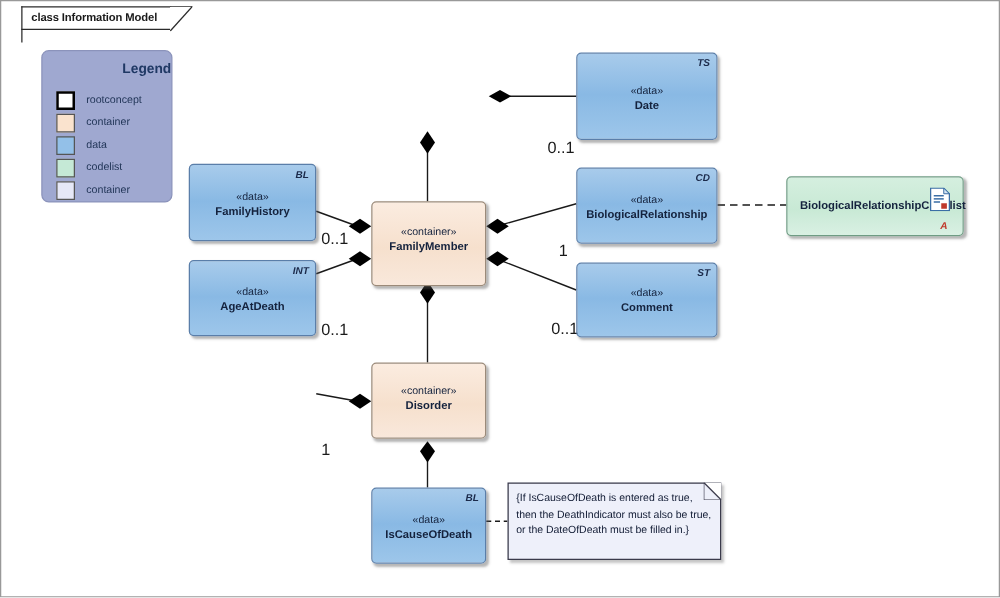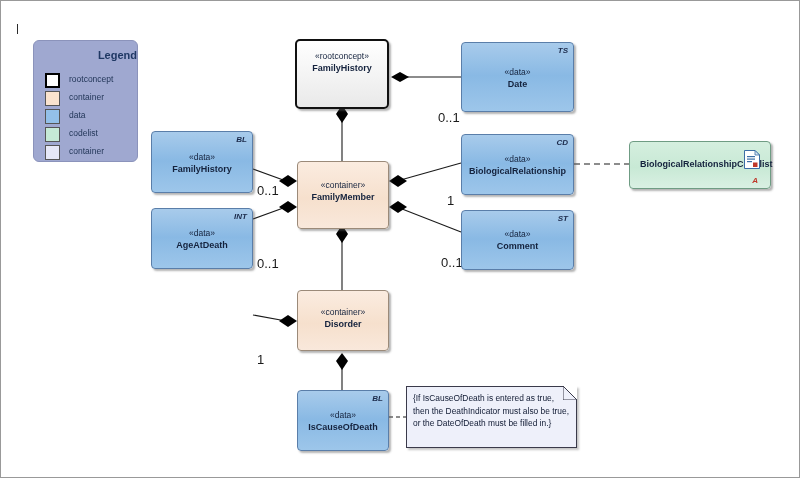--- a/index.html
+++ b/index.html
@@ -141,20 +141,28 @@
   .mult{
     position:absolute;
     font-size:13px;color:#1a1a1a;white-space:nowrap;margin-top:29px;
   }
 </style>
 </head>
 <body>
 
 <div id="canvas">
 
+  <div id="frame-tab">
+    <span class="tab-label">class Information Model</span>
+    <svg class="tab-corner" viewBox="0 0 18 20">
+      <polygon points="0,0 18,0 0,20" fill="#ffffff" stroke="none"></polygon>
+      <line x1="0" y1="0" x2="18" y2="0" stroke="#2b2b2b" stroke-width="1"></line>
+      <line x1="18" y1="0" x2="0" y2="20" stroke="#2b2b2b" stroke-width="1"></line>
+    </svg>
+  </div>
   <div id="frame-left"></div>
 
   <div id="legend">
     <div class="legend-title">Legend</div>
 
     <div class="legend-row" style="top:32px">
       <span class="legend-swatch rootconcept" style="background:#ffffff"></span>
       <span class="legend-text">rootconcept</span>
     </div>
     <div class="legend-row" style="top:50px">
@@ -235,24 +243,20 @@
   <span class="mult" style="left:437px;top:80px">0..1</span>
   <span class="mult" style="left:345px;top:133px">1..*</span>
   <span class="mult" style="left:256px;top:153px">0..1</span>
   <span class="mult" style="left:256px;top:226px">0..1</span>
   <span class="mult" style="left:446px;top:163px">1</span>
   <span class="mult" style="left:440px;top:225px">0..1</span>
   <span class="mult" style="left:345px;top:270px">1..*</span>
   <span class="mult" style="left:256px;top:322px">1</span>
   <span class="mult" style="left:345px;top:372px">0..1</span>
 
-  <div class="umlbox type-rootconcept" id="box-familyhistory" style="left:294px;top:38px;width:94px;height:70px">
-    <div class="stereo" style="top:10px">«rootconcept»</div>
-    <div class="bname" style="top:22px">FamilyHistory</div>
-  </div>
 
   <div class="umlbox type-data" id="box-date" style="left:460px;top:41px;width:113px;height:70px">
     <div class="corner">TS</div>
     <div class="stereo" style="top:24px">«data»</div>
     <div class="bname" style="top:36px">Date</div>
   </div>
 
   <div class="umlbox type-data" id="box-deathindicator" style="left:150px;top:130px;width:102px;height:62px">
     <div class="corner">BL</div>
     <div class="stereo" style="top:20px">«data»</div>

